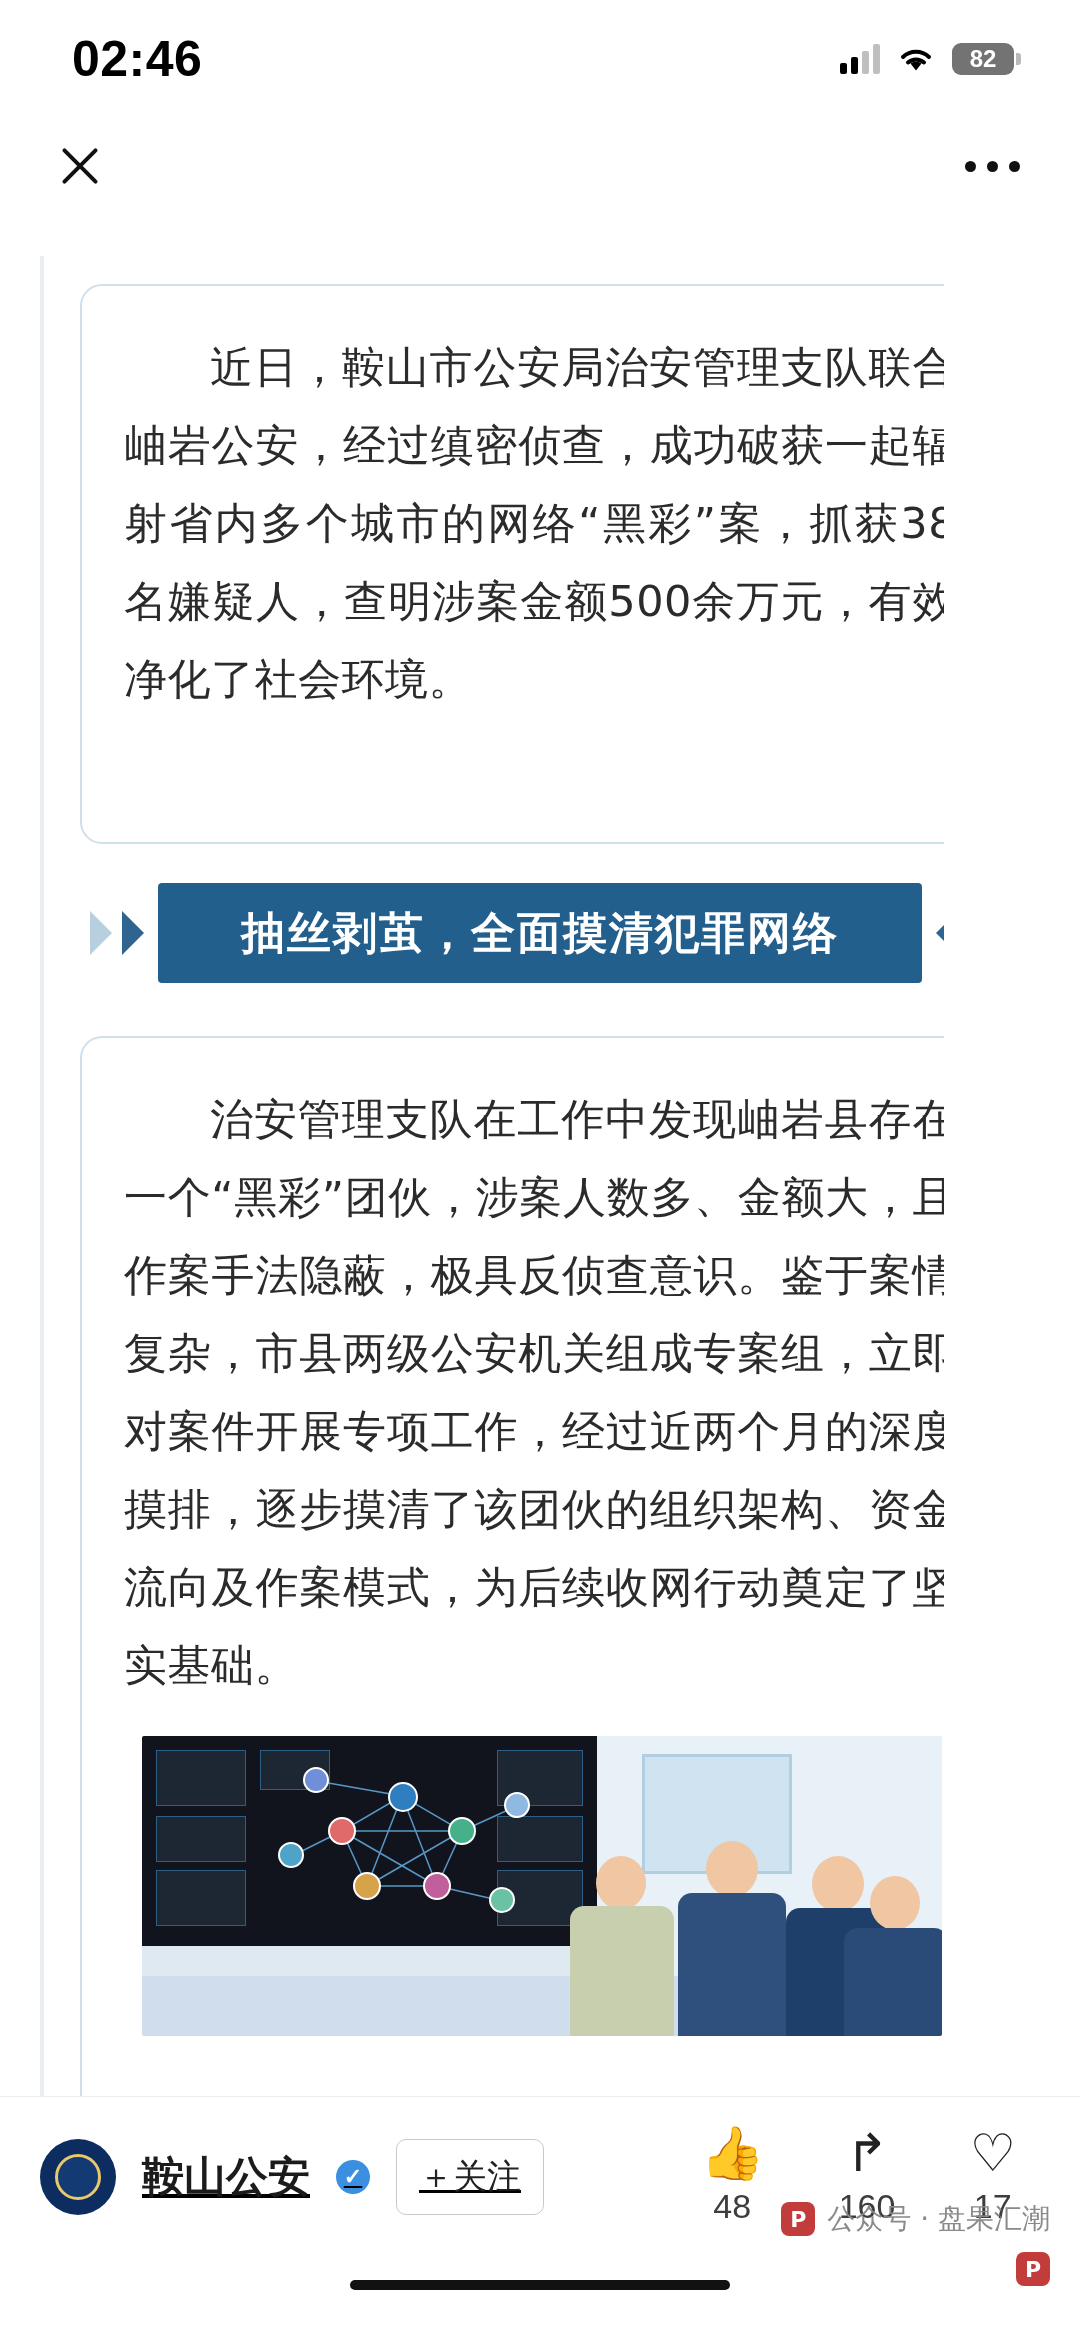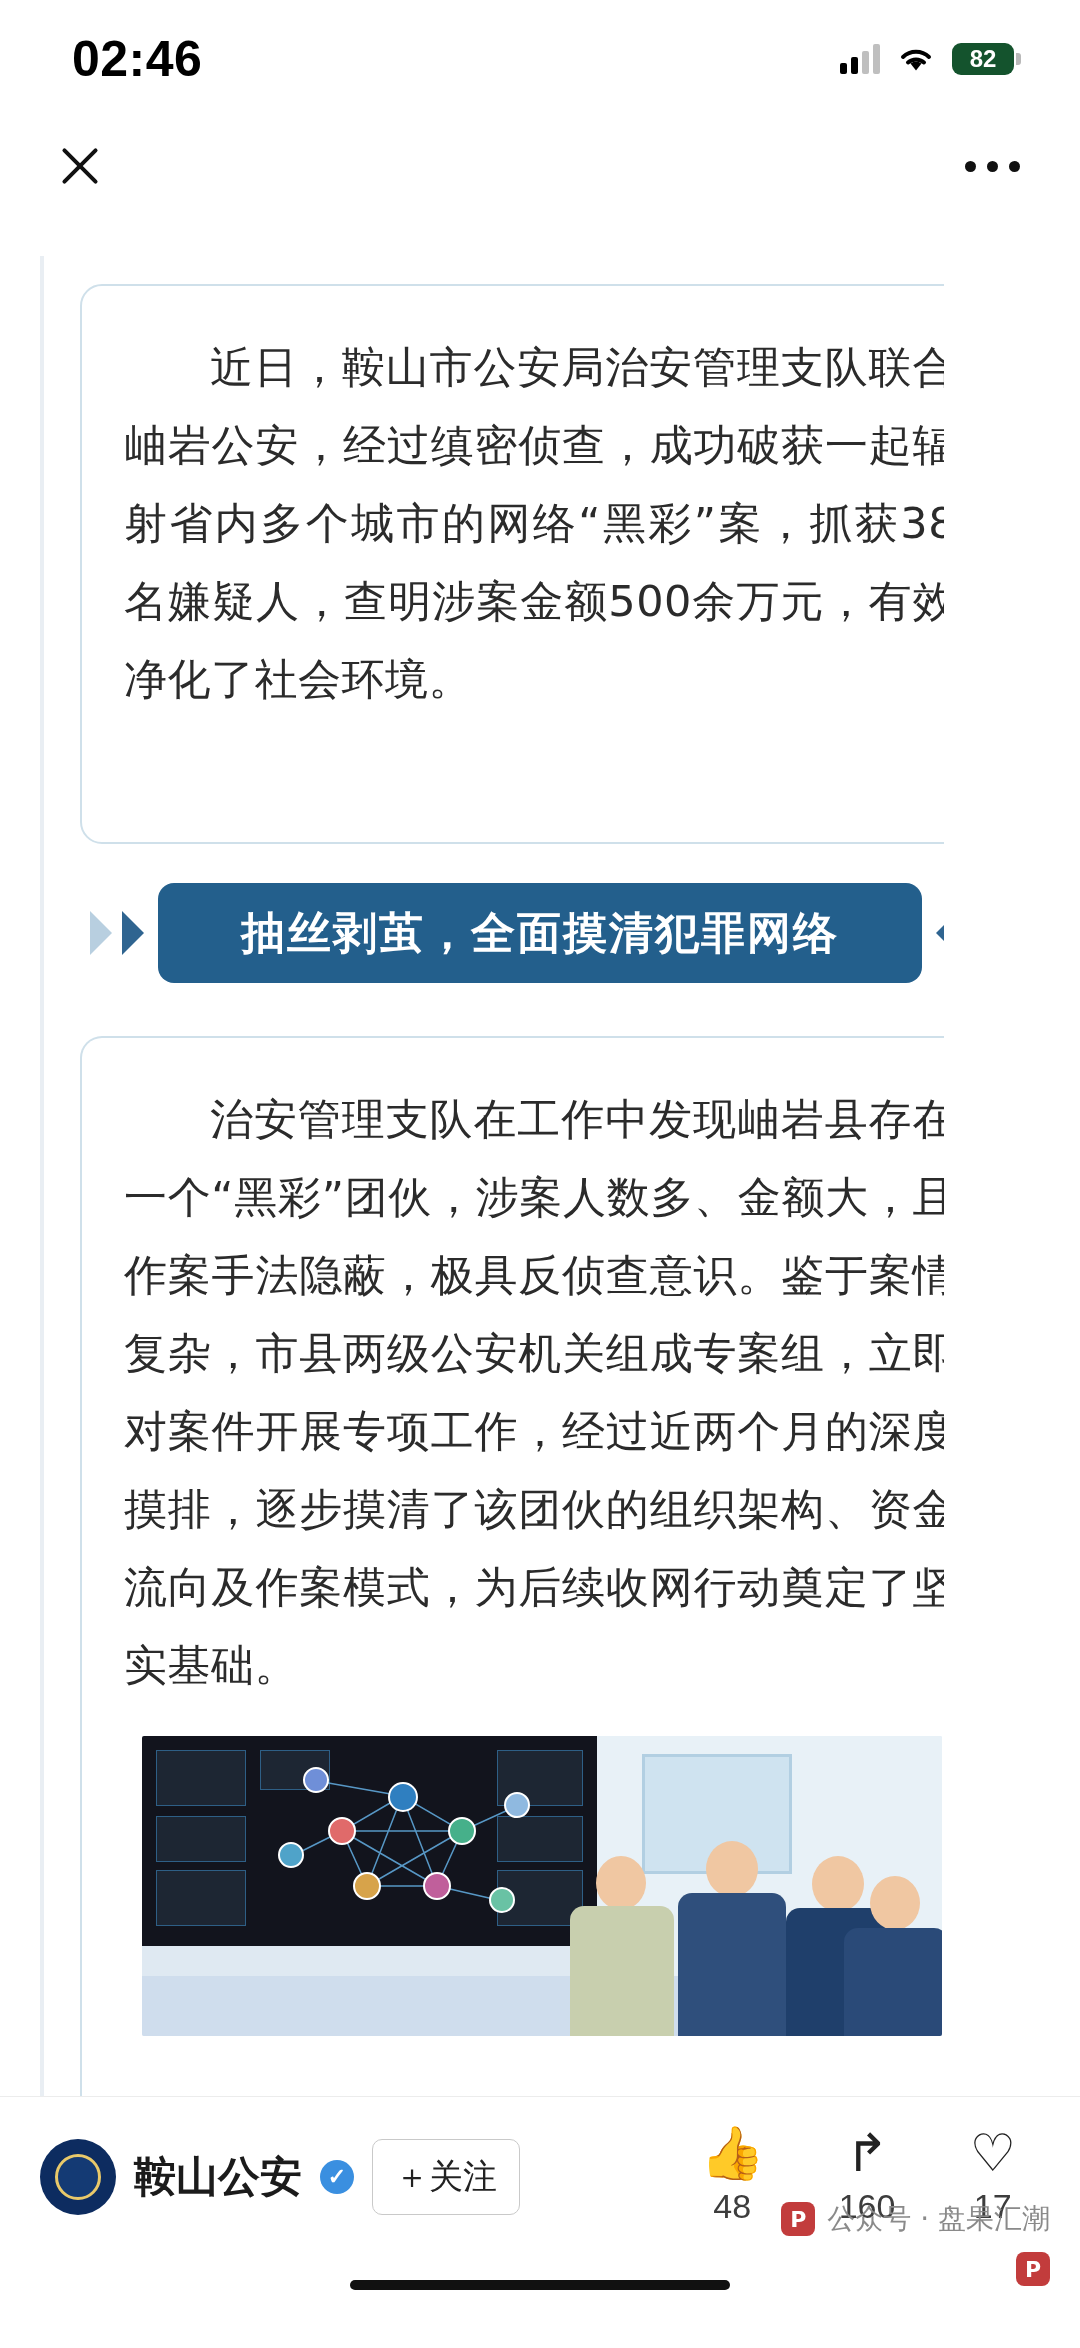--- a/index.html
+++ b/index.html
@@ -23,21 +23,21 @@
   }
   .status-right { display:flex; align-items:center; gap:16px; }
   .signal { display:flex; align-items:flex-end; gap:4px; height:30px; }
   .signal i { display:block; width:7px; background:#000; border-radius:2px; }
   .signal i:nth-child(1){ height:11px; }
   .signal i:nth-child(2){ height:17px; }
   .signal i:nth-child(3){ height:23px; background:#bfbfbf; }
   .signal i:nth-child(4){ height:30px; background:#bfbfbf; }
   .wifi { width:40px; height:30px; position:relative; }
   .battery {
-    width:62px; height:32px; border-radius:9px; background:#14532d;
+    width:62px; height:32px; border-radius:9px; background:#737373;
     display:flex; align-items:center; justify-content:center;
     position:relative;
   }
   .battery span { color:#fff; font-size:24px; font-weight:700; }
   .battery:after {
     content:""; position:absolute; right:-7px; top:10px;
     width:5px; height:12px; background:#b9b9b9; border-radius:0 3px 3px 0;
   }
 
   
@@ -88,21 +88,21 @@
   }
   .arrows-left, .arrows-right { display:flex; align-items:center; }
   .tri {
     width:0; height:0; border-top:22px solid transparent; border-bottom:22px solid transparent;
   }
   .tri.r { border-left:22px solid #2f6490; margin-left:10px; }
   .tri.r.dim { border-left-color:#b8cfe0; }
   .tri.l { border-right:22px solid #2f6490; margin-right:10px; }
   .tri.l.dim { border-right-color:#b8cfe0; }
   .banner {
-    flex:1; height:100px; background:#235f8c; border-radius:16px;
+    flex:1; height:100px; background:#235f8c; border-radius:4px;
     display:flex; align-items:center; justify-content:center;
     margin:0 14px;
   }
   .banner span {
     color:#fff; font-size:44px; font-weight:700; letter-spacing:2px;
     font-family:"DejaVu Sans","Liberation Sans", sans-serif;
   }
 
   
   .illus {
@@ -133,21 +133,21 @@
   .officer .head { position:absolute; border-radius:50%; background:#f0c7a2; }
   .officer .body { position:absolute; border-radius:14px 14px 0 0; }
 
   
   .bottombar {
     position:absolute; left:0; top:2096px; width:1080px; height:160px;
     background:#fff; border-top:1px solid #ececec;
     display:flex; align-items:center; justify-content:space-between;
     padding:0 40px 0 40px;
   }
-  .account { display:flex; align-items:center; gap:18px; }
+  .account { display:flex; align-items:center; gap:26px;text-decoration:underline; }
   .avatar {
     width:76px; height:76px; border-radius:50%;
     background:#0d2c60; display:flex; align-items:center; justify-content:center;
     position:relative;
   }
   .avatar .emblem {
     width:46px; height:46px; border-radius:50%;
     border:3px solid #e9c96a; background:#143a74;
   }
   .acct-name {

